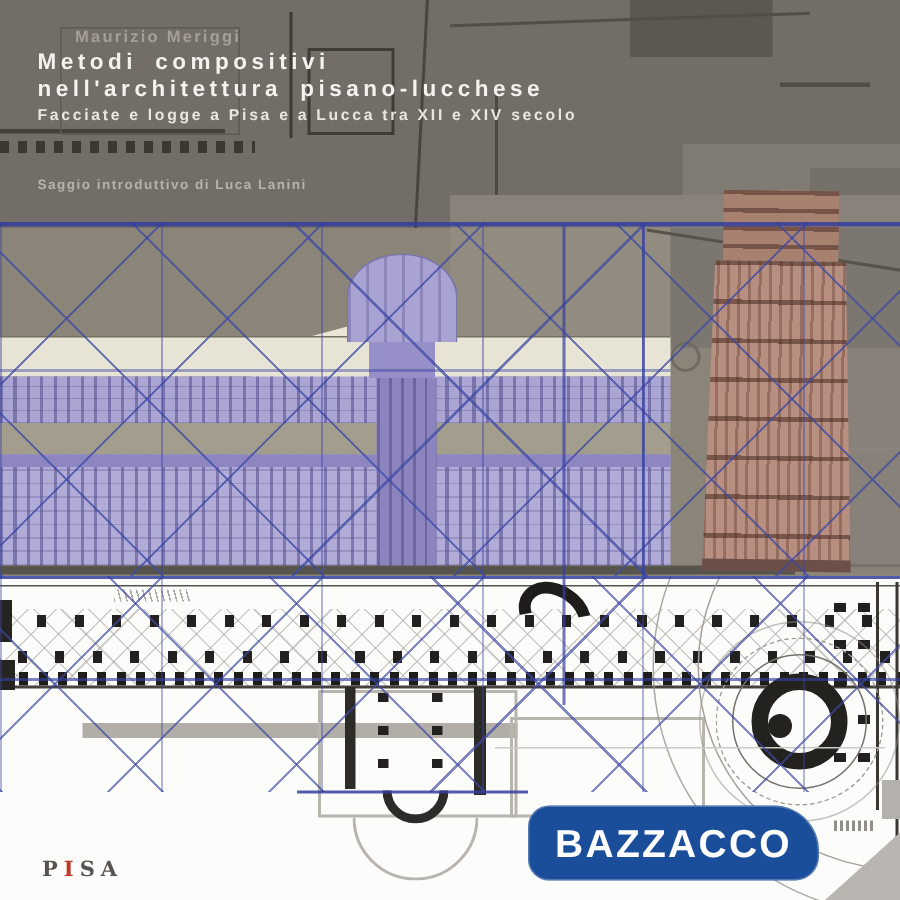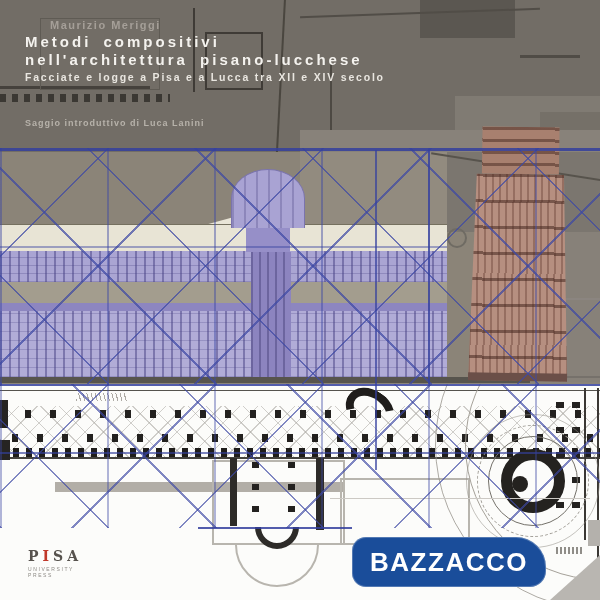--- a/index.html
+++ b/index.html
@@ -143,21 +143,21 @@
   .gray-slab{left:588px;top:136px;width:12px;height:26px;background:#b4b1ac;}
   .smudge{left:556px;top:163px;width:28px;height:7px;opacity:.85;
     background:repeating-linear-gradient(90deg,#7d7a74 0 2px,transparent 2px 4px);}
 
   
   .corner-wedge{right:0;bottom:0;width:50px;height:45px;background:#b9b6b1;
     clip-path:polygon(100% 0,100% 100%,0 100%);z-index:24;}
 
   
   .publisher{left:28px;top:548px;width:70px;z-index:40;text-align:left;}
-  .publisher span{position:static;}
+  .publisher span{position:static;margin-top:24px;}
   .pisa-word{position:static;display:block;font-family:"DejaVu Serif",serif;font-weight:bold;
     font-size:14px;letter-spacing:4px;color:#57534e;}
   .pisa-word .red-i{color:#c0392b;}
   .pisa-tagline{position:static;display:block;margin-top:2px;font-size:5px;letter-spacing:1.6px;color:#8d8a85;}
 
   
   .badge{left:352px;top:537px;width:194px;height:50px;background:#1a4d9a;
     border-radius:14px 30px 16px 14px;z-index:50;display:flex;align-items:center;justify-content:center;
     box-shadow:0 0 0 1px rgba(255,255,255,.25) inset;}
   .badge-label{position:static;color:#ffffff;font-weight:800;font-size:26px;letter-spacing:1.5px;text-align:center;}

